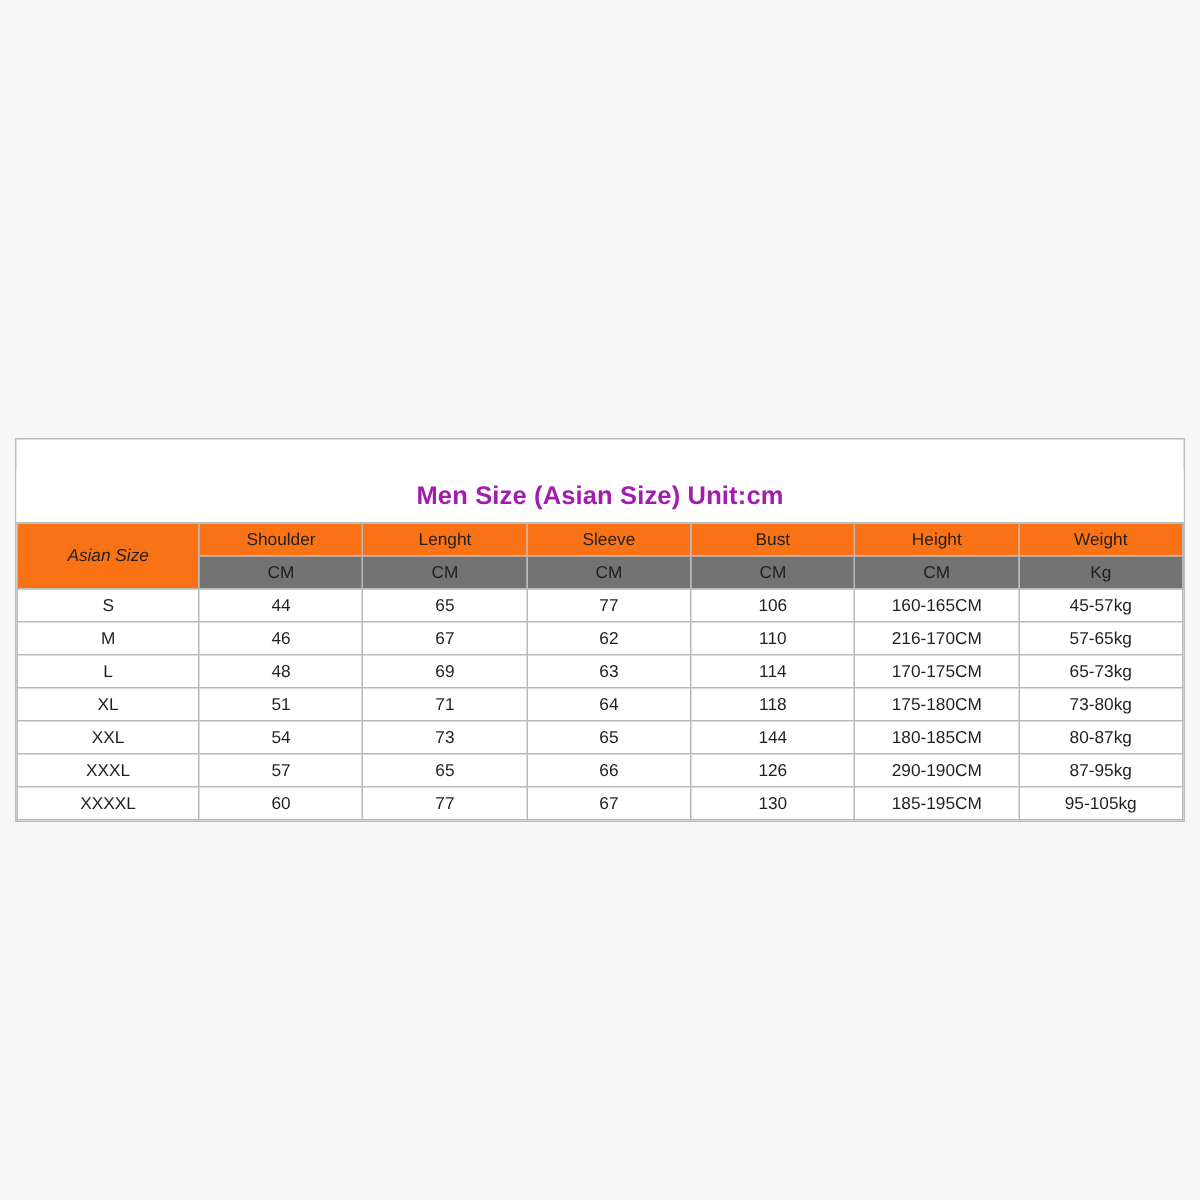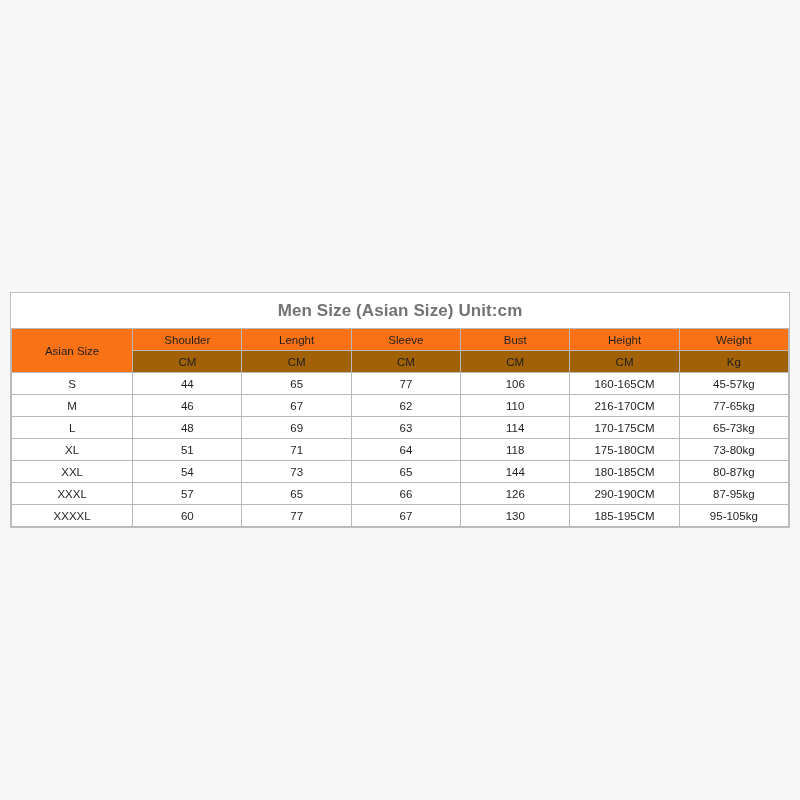--- a/index.html
+++ b/index.html
@@ -25,24 +25,25 @@
     top: 292px;
     width: 780px;
     background: #ffffff;
     border: 1px solid #bdbdbd;
     box-sizing: border-box;
   }
   .chart-title {
     text-align: center;
     font-size: 17px;
     font-weight: bold;
-    color: #737373;
+    color: #a21caf;
     padding: 8px 0 7px 0;
     background: #ffffff;
     letter-spacing: 0.1px;
+    margin-top: 20px;
   }
   table.size-table {
     width: 100%;
     border-collapse: collapse;
     table-layout: fixed;
   }
   table.size-table td,
   table.size-table th {
     border: 1px solid #b9b9b9;
     text-align: center;
@@ -57,29 +58,30 @@
   .col-m { width: 14.07%; }
 
   .head-row th {
     background: #f97316;
     color: #ffffff;
     font-size: 11px;
     font-weight: bold;
     height: 22px;
   }
   .unit-row td {
-    background: #a16207;
+    background: #737373;
     color: #ffffff;
     font-size: 11px;
     font-weight: bold;
     height: 22px;
   }
   .corner-cell {
     background: #9a9a9a;
     color: #e9b98f;
+    font-style: italic;
     font-weight: bold;
     font-size: 11.5px;
   }
   tbody td {
     background: #ffffff;
     height: 21px;
     font-size: 11.5px;
   }
   tbody td.size-label {
     font-size: 11.5px;
@@ -132,21 +134,21 @@
           <td>160-165CM</td>
           <td>45-57kg</td>
         </tr>
         <tr>
           <td class="size-label">M</td>
           <td>46</td>
           <td>67</td>
           <td>62</td>
           <td>110</td>
           <td>216-170CM</td>
-          <td>77-65kg</td>
+          <td>57-65kg</td>
         </tr>
         <tr>
           <td class="size-label">L</td>
           <td>48</td>
           <td>69</td>
           <td>63</td>
           <td>114</td>
           <td>170-175CM</td>
           <td>65-73kg</td>
         </tr>

